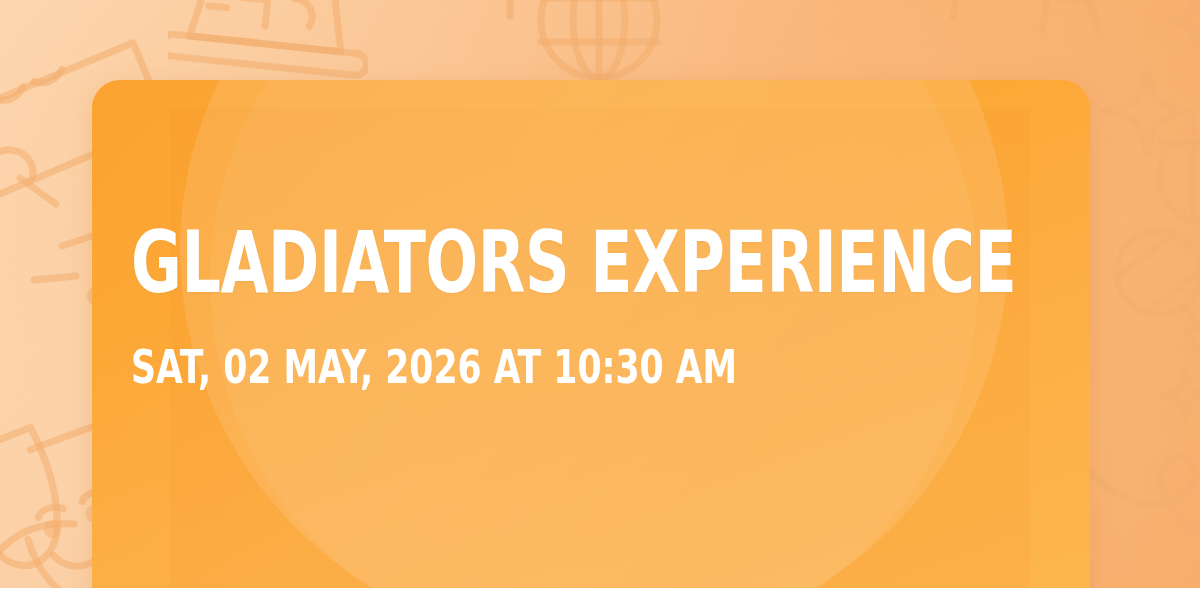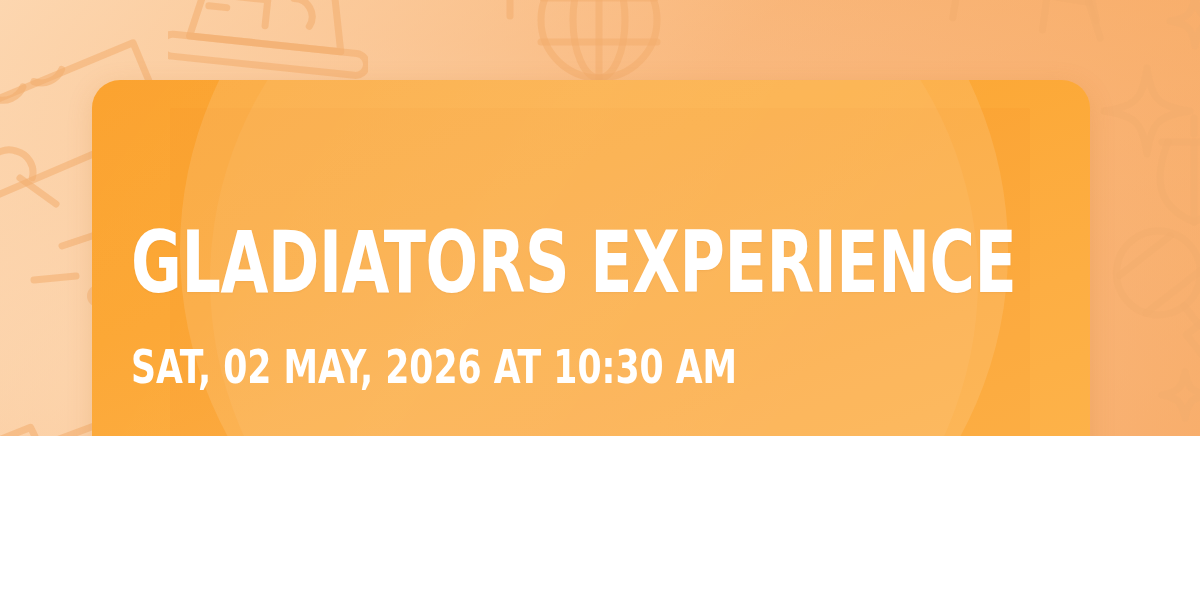--- a/index.html
+++ b/index.html
@@ -6,21 +6,21 @@
   * { margin:0; padding:0; box-sizing:border-box; }
   html, body {
     width:1200px; height:600px;
     overflow:hidden;
     font-family:"Liberation Sans", sans-serif;
   }
 
   
   .stage {
     position:relative;
-    width:1200px; height:436px;
+    width:1200px; height:588px;
     overflow:hidden;
     background:#be185d;
   }
 
   
   .bg-gradient {
     position:absolute; inset:0;
     background:
       radial-gradient(120% 130% at 22% 88%, #fdd9b4 0%, #fbcda2 28%, #f9b97f 62%, #f8ae6a 100%),
       linear-gradient(118deg, #fdd9b5 0%, #fbc697 40%, #f9b179 72%, #f7a861 100%);

